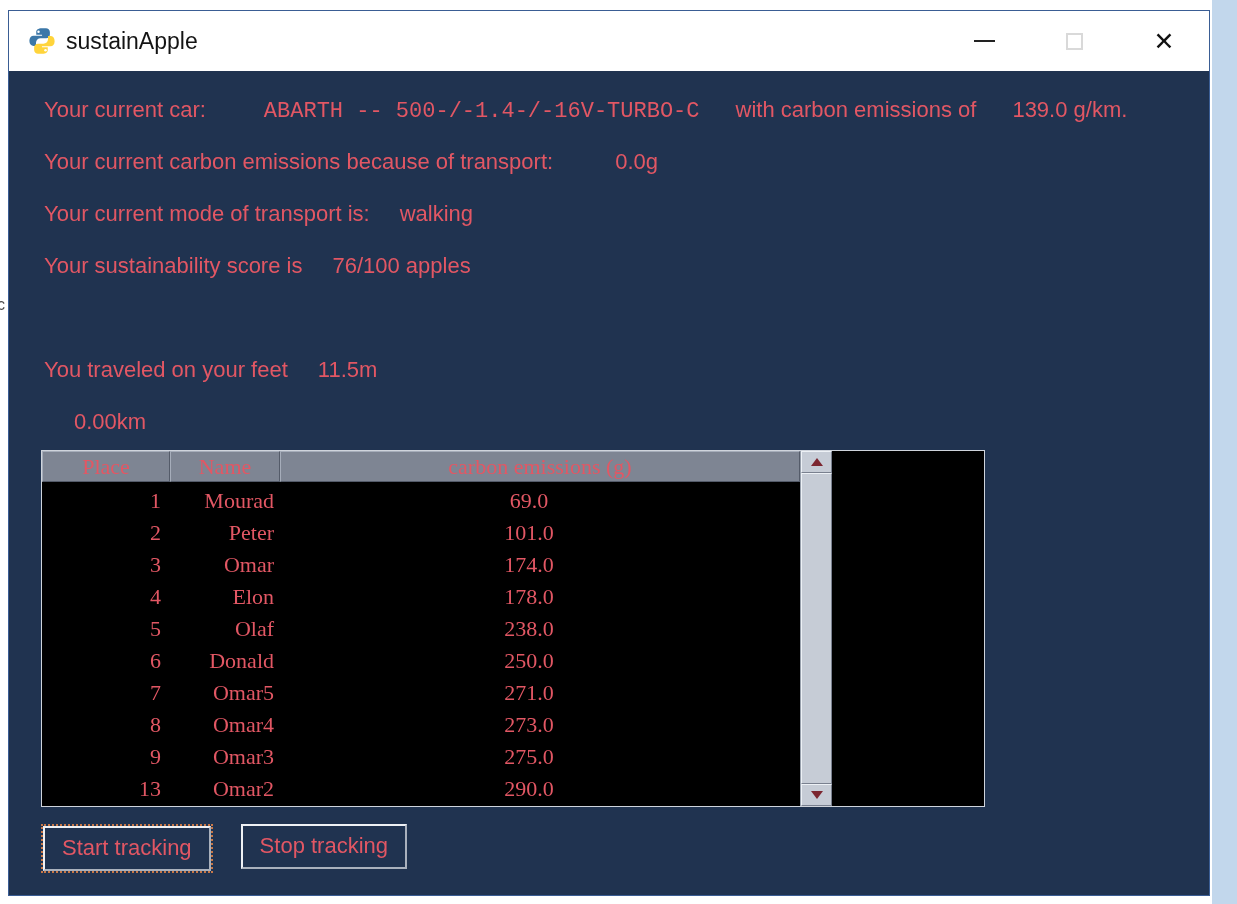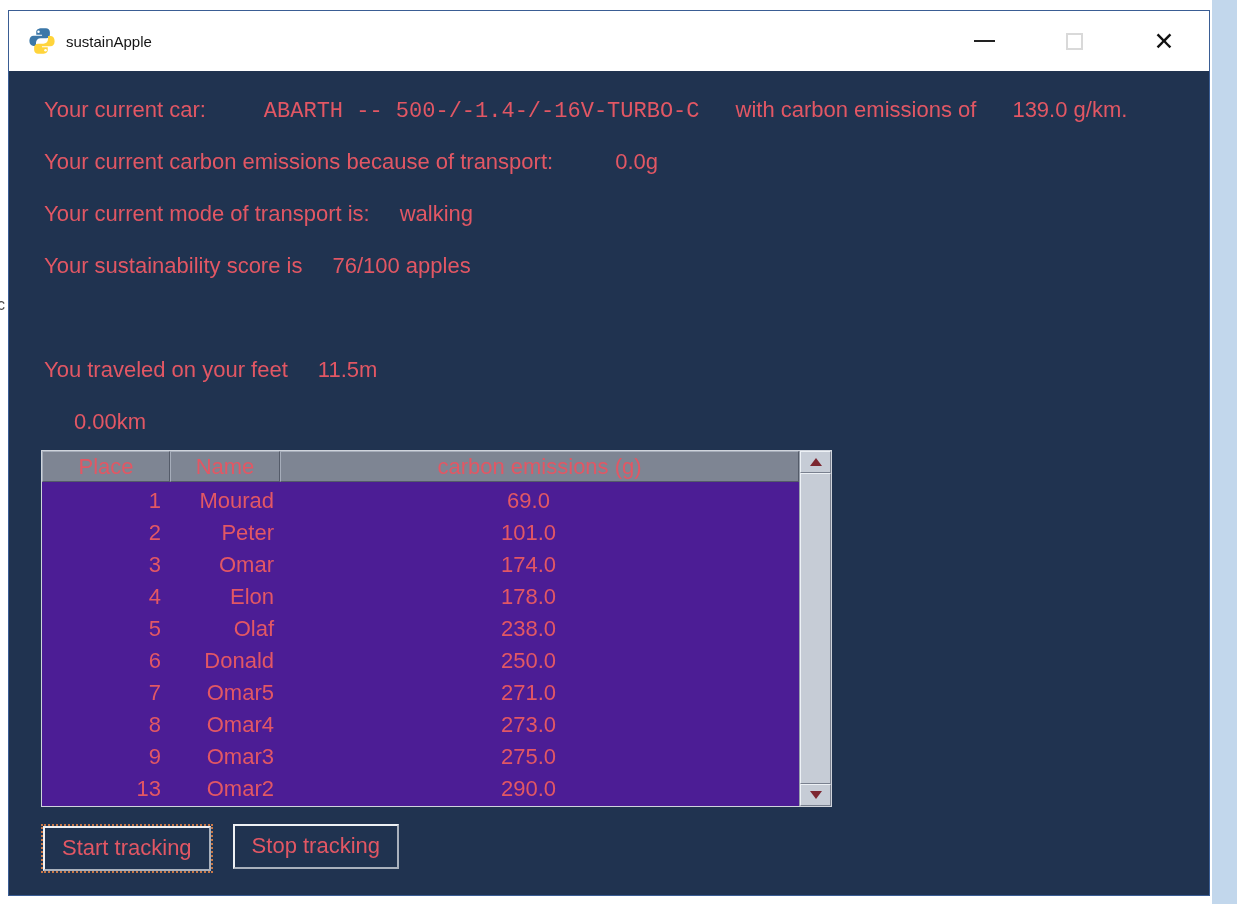--- a/index.html
+++ b/index.html
@@ -30,21 +30,21 @@
   }
 
   
   .titlebar {
     height: 60px; background: #ffffff;
     display: flex; align-items: center;
     padding: 0 0 0 18px; position: relative;
   }
   .app-icon { width: 30px; height: 30px; margin-right: 9px; display: inline-block; }
   .app-icon svg { width: 100%; height: 100%; display: block; }
-  .title-text { font-size: 15px; color: #141414; }
+  .title-text { font-size: 23px; color: #141414; }
   .controls { position: absolute; right: 0; top: 0; height: 100%; display: flex; }
   .ctrl {
     width: 90px; height: 100%;
     display: flex; align-items: center; justify-content: center;
     cursor: default;
   }
   .min-glyph { width: 21px; height: 0; border-top: 2px solid #222; display: inline-block; }
   .max-glyph { width: 17px; height: 17px; border: 2px solid #d9d9d9; display: inline-block; }
   .close-glyph { font-size: 25px; color: #111; line-height: 1; font-weight: 400; }
 
@@ -60,24 +60,25 @@
   .l4 { top: 182px; }
   .l5 { top: 286px; }
   .l6 { top: 338px; }
   .gap-xl { margin-left: 58px; font-family: Liberation Mono, monospace; }
   .gap-lg { margin-left: 36px; }
   .gap-md { margin-left: 30px; text-align: right; }
 
   
   .table-wrap {
     position: absolute; left: 32px; top: 379px;
-    width: 791px; height: 357px;
+    width: 944px; height: 357px;
     display: flex;
     border: 1px solid #cfd4dc;
-    background: #4c1d95;
+    background: #000000;
+    font-family: Liberation Serif, serif;
   }
   .listbox { width: 758px; display: flex; flex-direction: column; }
   .thead { display: flex; height: 31px; background: #7e8593; flex: none; }
   .hcell {
     display: flex; align-items: center; justify-content: center;
     border: 1px solid; border-color: #a6adba #545b69 #545b69 #a6adba;
     color: #e25764; overflow: hidden; white-space: nowrap;
   }
   .h-place { width: 128px; }
   .h-name  { width: 110px; }
@@ -110,21 +111,21 @@
     border-left: 6px solid transparent; border-right: 6px solid transparent;
     border-bottom: 8px solid #7c2630;
   }
   .tri-down {
     width: 0; height: 0;
     border-left: 6px solid transparent; border-right: 6px solid transparent;
     border-top: 8px solid #7c2630;
   }
 
   
-  .btn-row { position: absolute; left: 32px; top: 753px; display: flex; align-items: flex-start; }
+  .btn-row { position: absolute; left: 32px; top: 753px; display: flex; align-items: flex-start; gap: 8px; }
   .focus-ring {
     border: 2px dotted #c77848;
     padding: 0;
     margin-right: 20px;
   }
   .tk-btn {
     background: #203350; color: #e25764;
     font-size: 22px; font-family: inherit;
     padding: 7px 17px 8px 17px;
     border: 2px solid; border-color: #eef1f5 #a9b1bd #a9b1bd #eef1f5;

